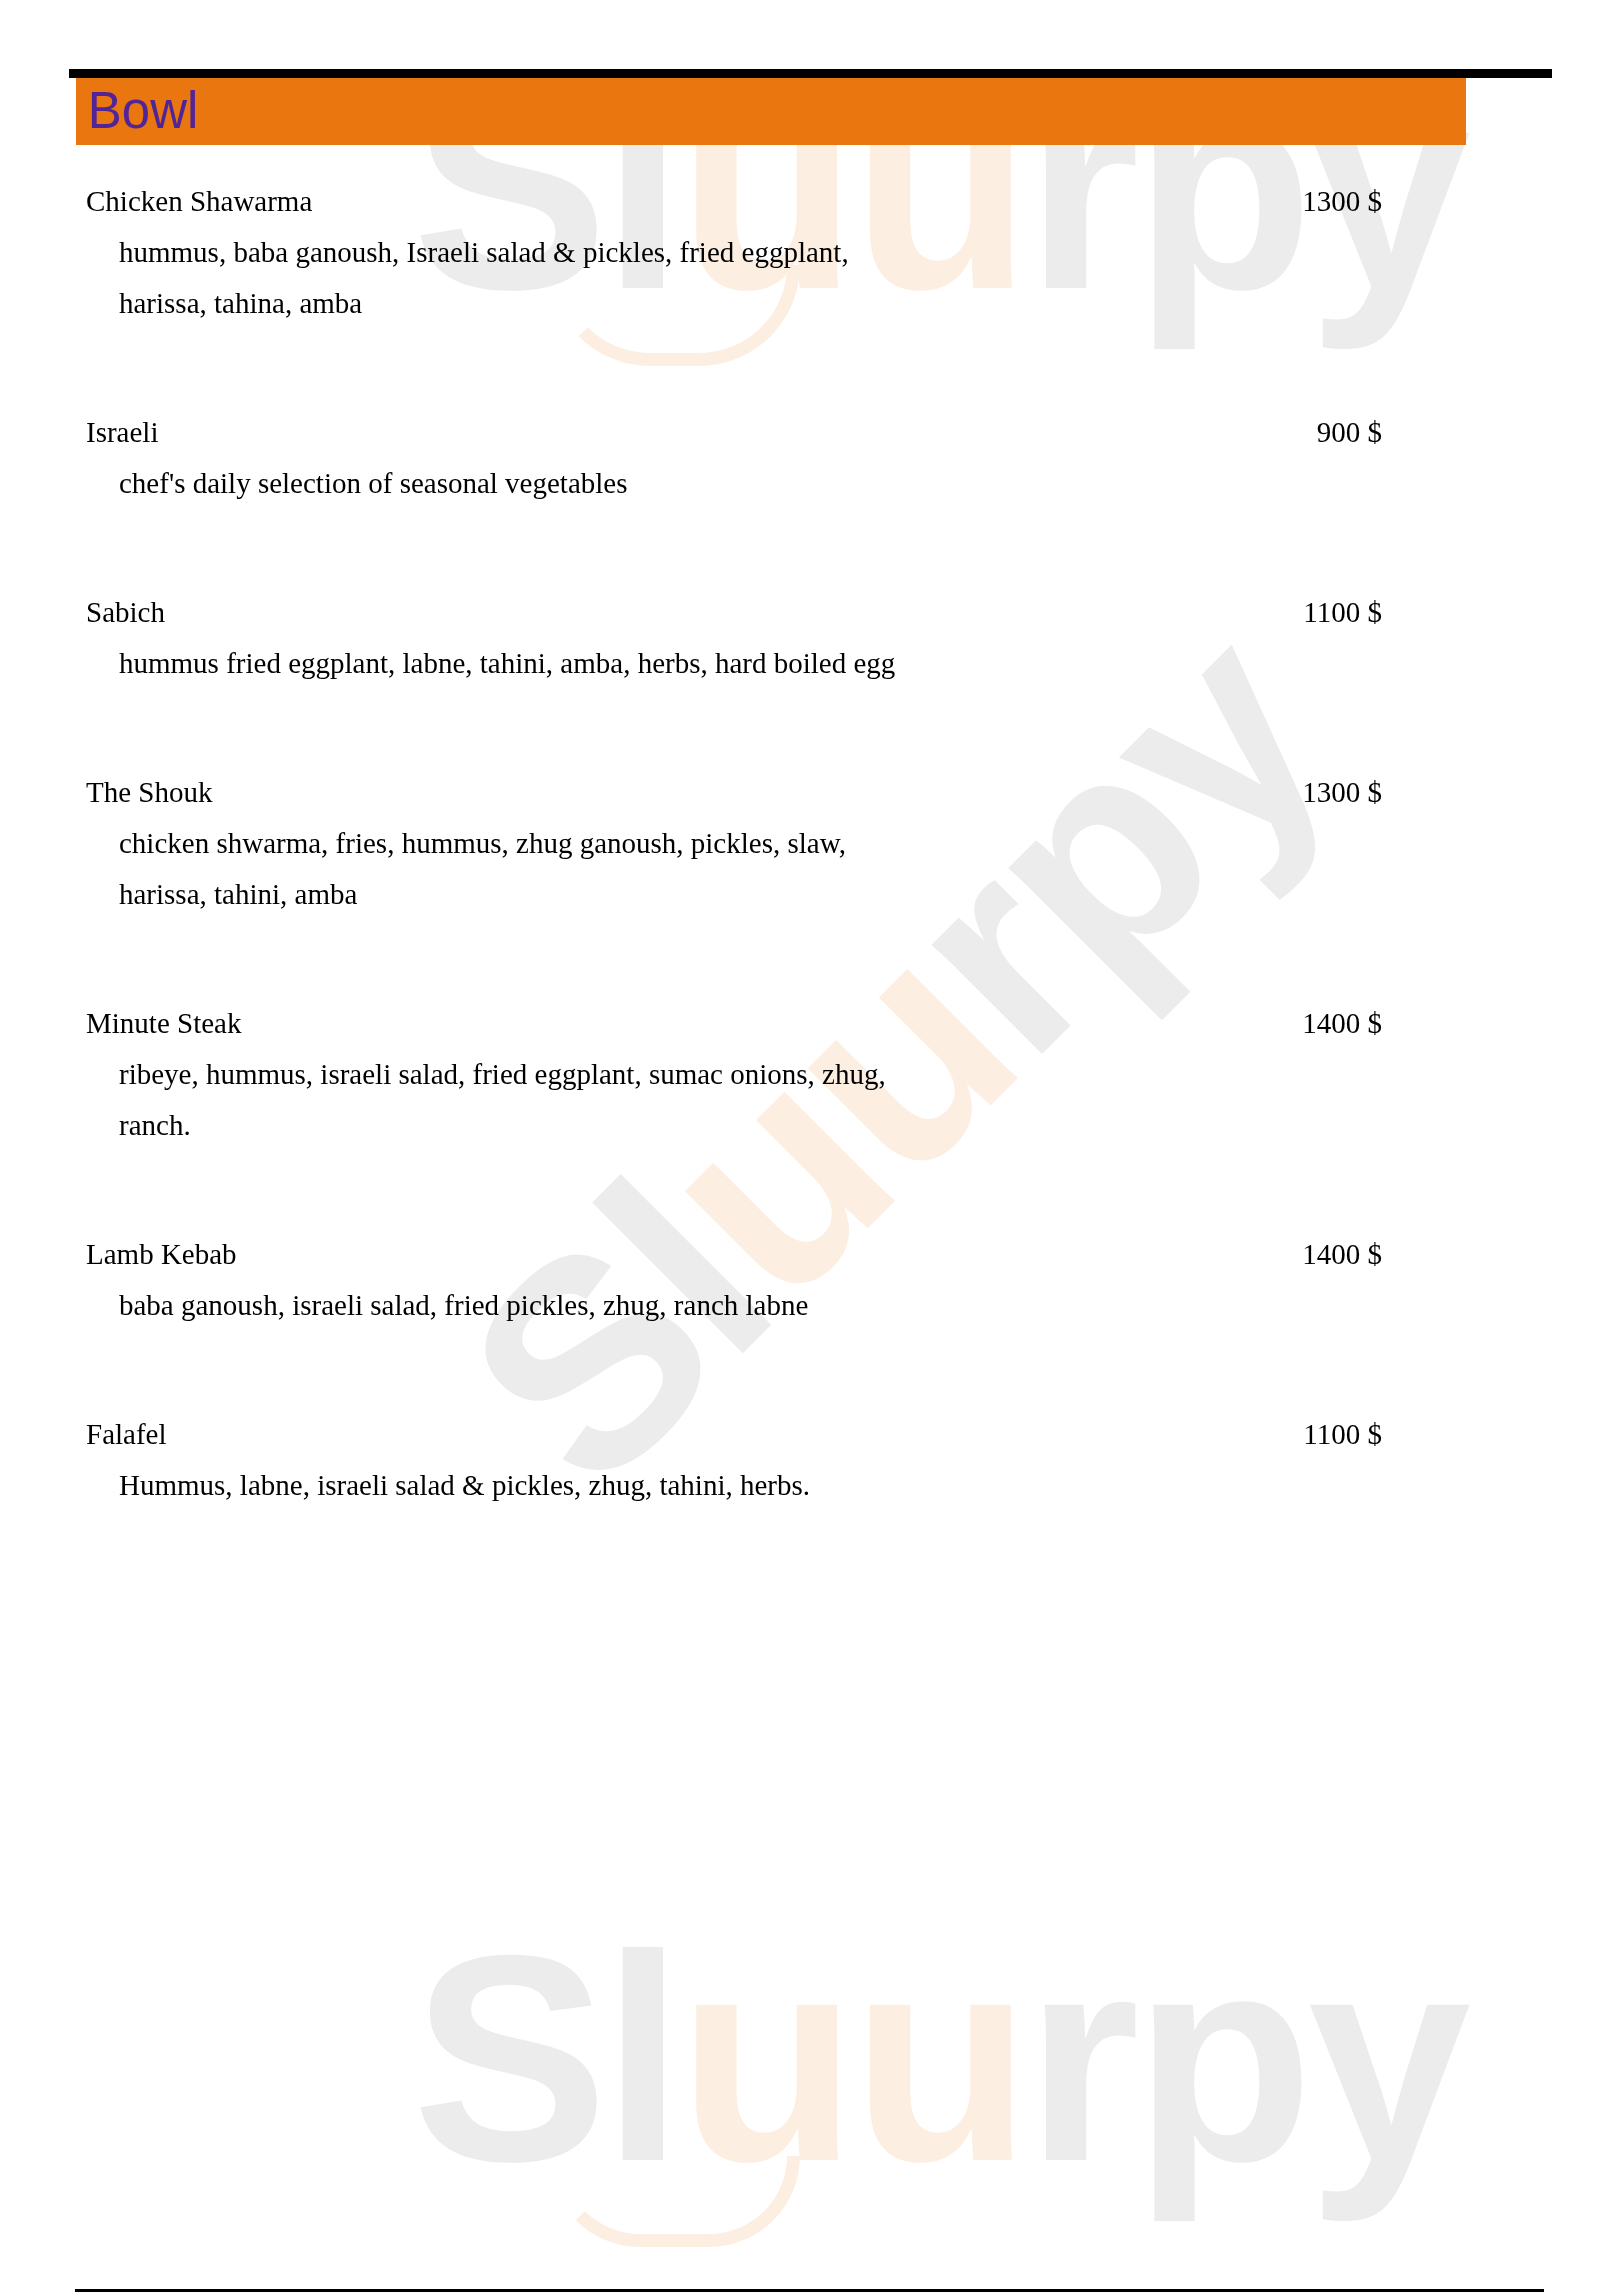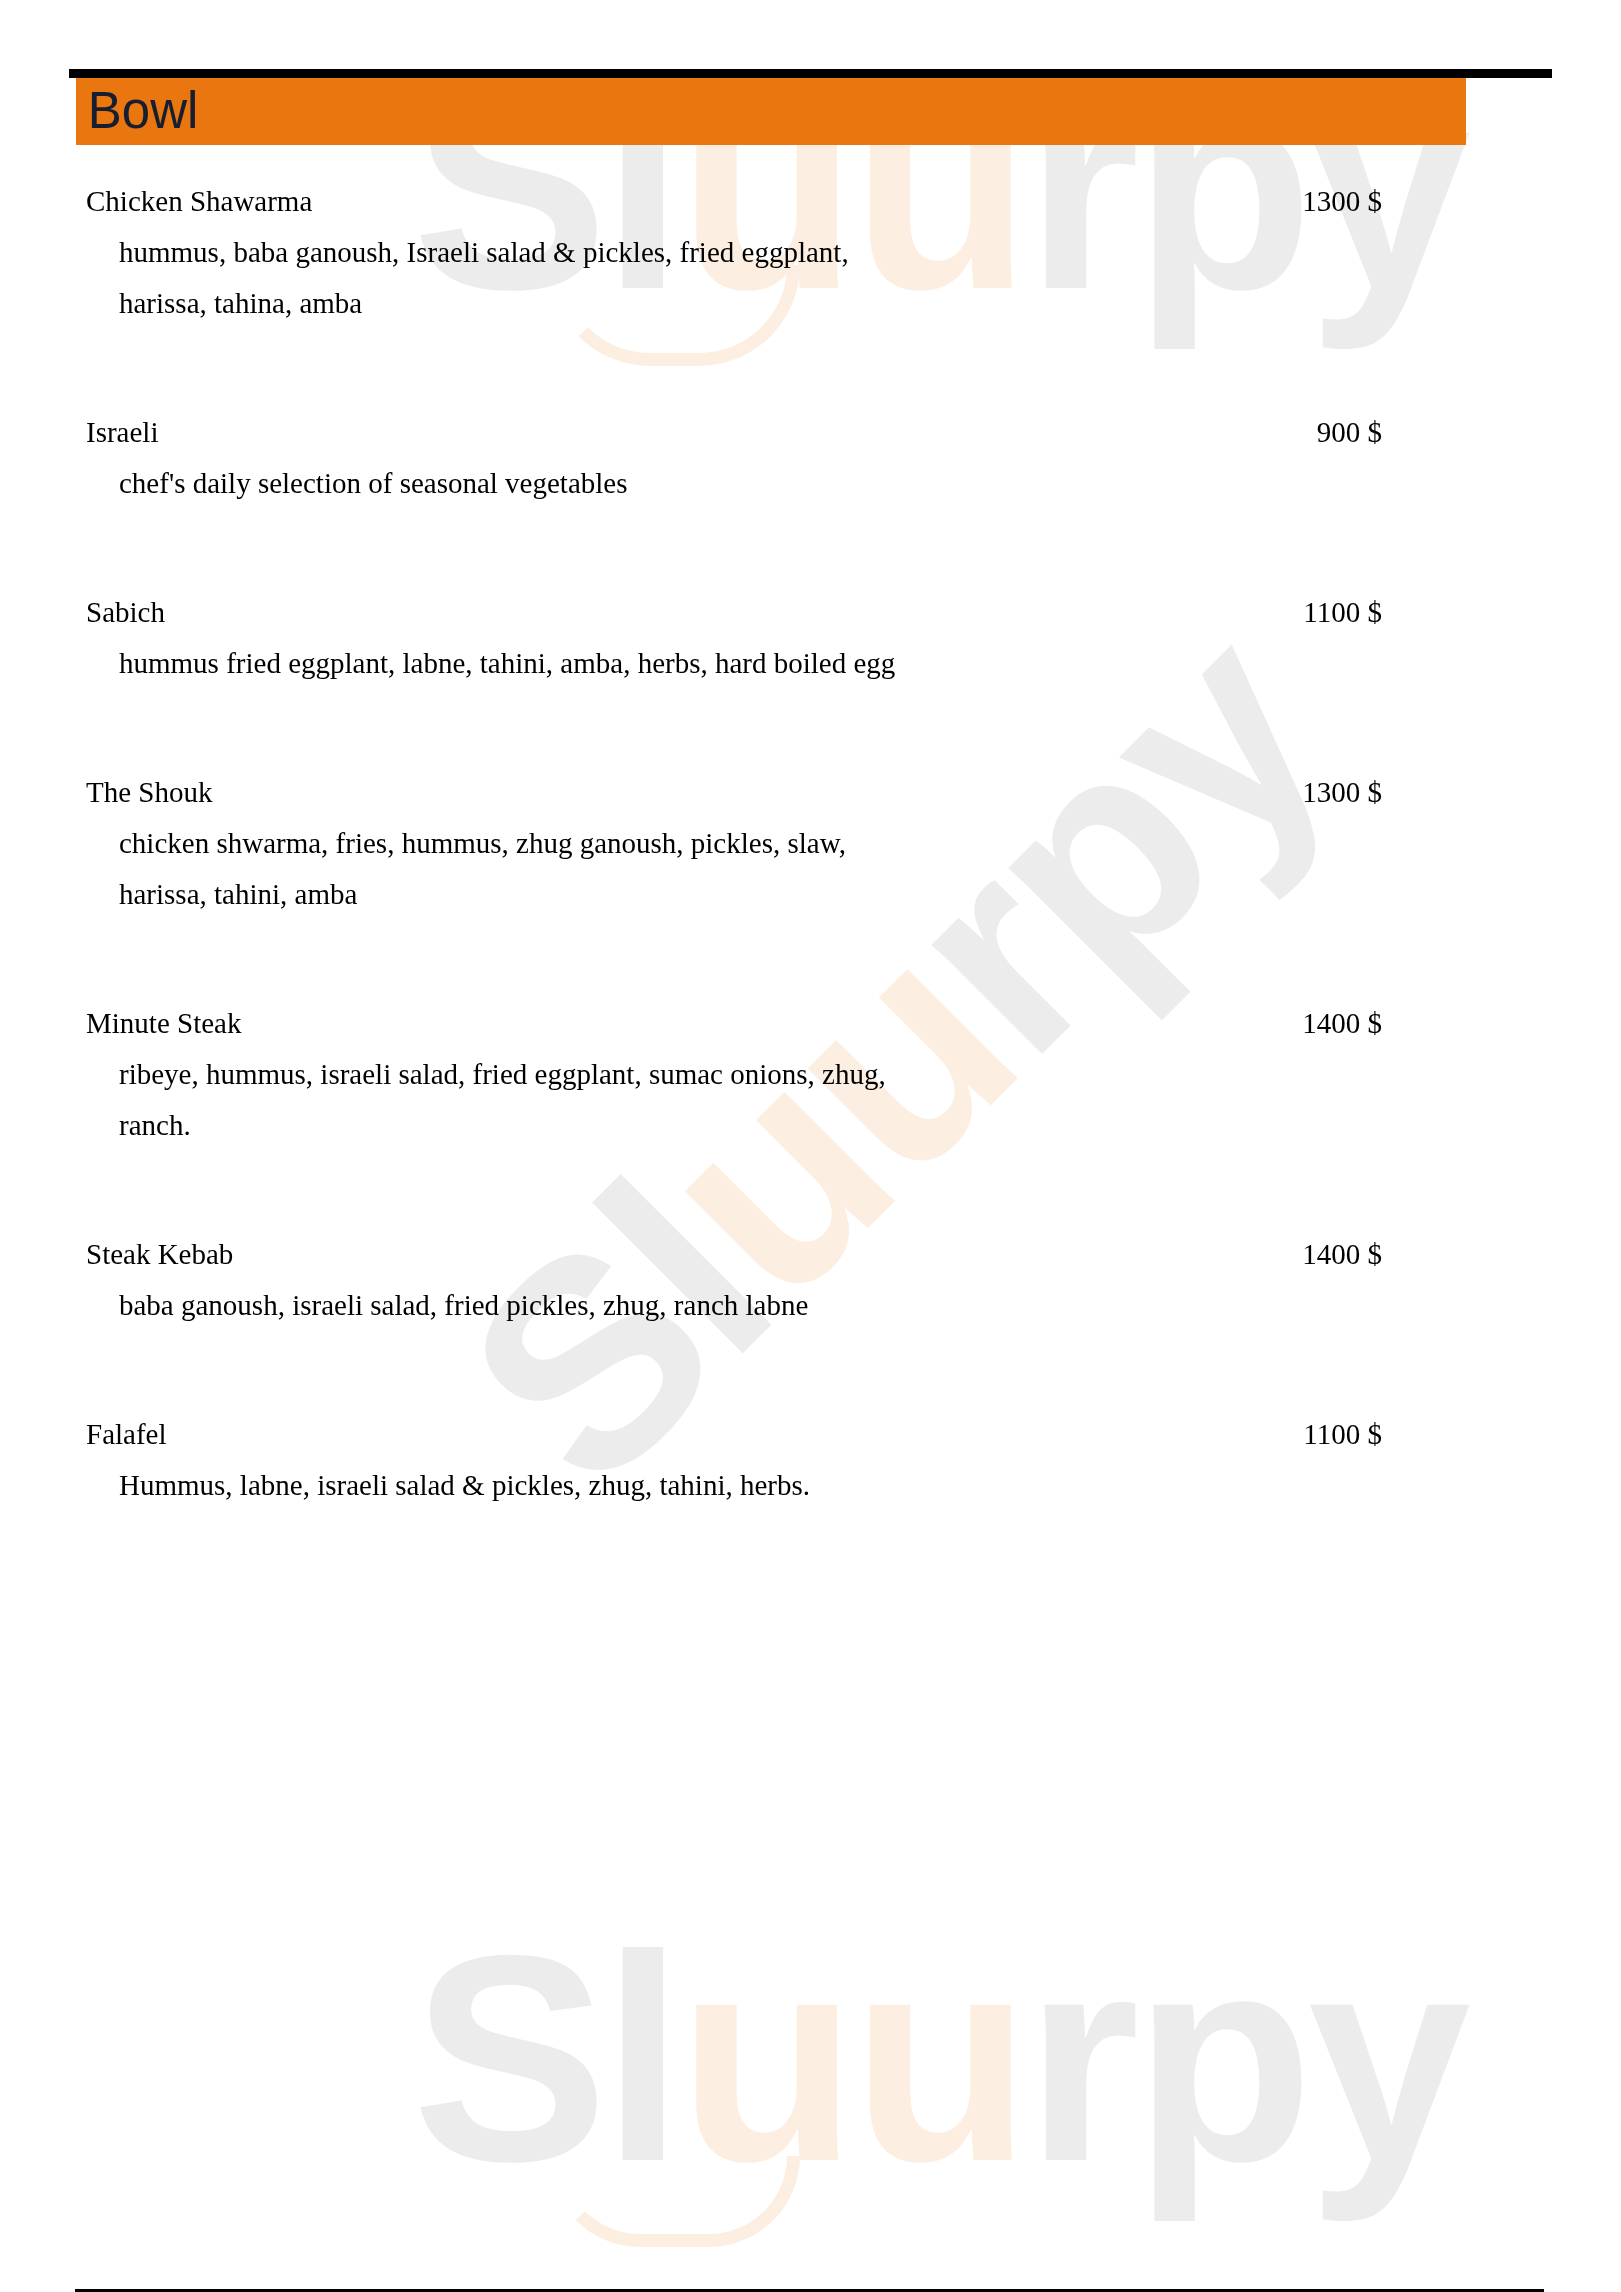--- a/index.html
+++ b/index.html
@@ -14,21 +14,21 @@
     .wm-top { left: 412px; top: 39px; font-size: 294px; }
     .wm-mid { left: 421px; top: 1000px; font-size: 294px; transform: rotate(-45deg); transform-origin: 392px 167px; }
     .wm-bot { left: 412px; top: 1911px; font-size: 294px; }
     .wm-swoosh { position: absolute; border: 13.7px solid #fcefe2; border-top: none; border-left-color: transparent;
                  border-radius: 0 0 118px 118px; z-index: 0; }
 
     .top-rule { position: absolute; left: 69px; top: 69px; width: 1483px; height: 8.8px; background: #000000; z-index: 2; }
     .section-header { position: absolute; left: 76px; top: 77px; width: 1390px; height: 68px;
                       background: #e97208; z-index: 1; opacity: 0.97; }
     .section-title { position: absolute; left: 11.8px; top: 3.9px; font-family: "Liberation Sans", sans-serif;
-                     font-size: 51px; color: #0f172a; line-height: 59px; }
+                     font-size: 51px; color: #4c1d95; line-height: 59px; }
 
     .items { position: absolute; left: 86px; top: 176px; width: 1296px; z-index: 3; }
     .item { position: relative; margin-bottom: 78px; font-family: "Liberation Serif", serif;
             font-size: 29px; line-height: 51px; color: #000000; }
     .item-name { display: block; }
     .item-desc { display: block; max-width: 1127px; margin-left: 33px; }
     .item-price { position: absolute; right: 0; top: 0; }
 
     .bottom-rule { position: absolute; left: 75px; top: 2289px; width: 1469px; height: 2.9px; background: #000000; z-index: 2; }
   </style>
@@ -76,21 +76,21 @@
       <span class="item-name">The Shouk</span>
       <span class="item-desc"><span>chicken shwarma, fries, hummus, zhug ganoush, pickles, slaw,</span><br><span>harissa, tahini, amba</span></span>
       <span class="item-price">1300 $</span>
     </div>
     <div class="item">
       <span class="item-name">Minute Steak</span>
       <span class="item-desc"><span>ribeye, hummus, israeli salad, fried eggplant, sumac onions, zhug,</span><br><span>ranch.</span></span>
       <span class="item-price">1400 $</span>
     </div>
     <div class="item">
-      <span class="item-name">Steak Kebab</span>
+      <span class="item-name">Lamb Kebab</span>
       <span class="item-desc">baba ganoush, israeli salad, fried pickles, zhug, ranch labne</span>
       <span class="item-price">1400 $</span>
     </div>
     <div class="item">
       <span class="item-name">Falafel</span>
       <span class="item-desc">Hummus, labne, israeli salad &amp; pickles, zhug, tahini, herbs.</span>
       <span class="item-price">1100 $</span>
     </div>
   </div>
 

